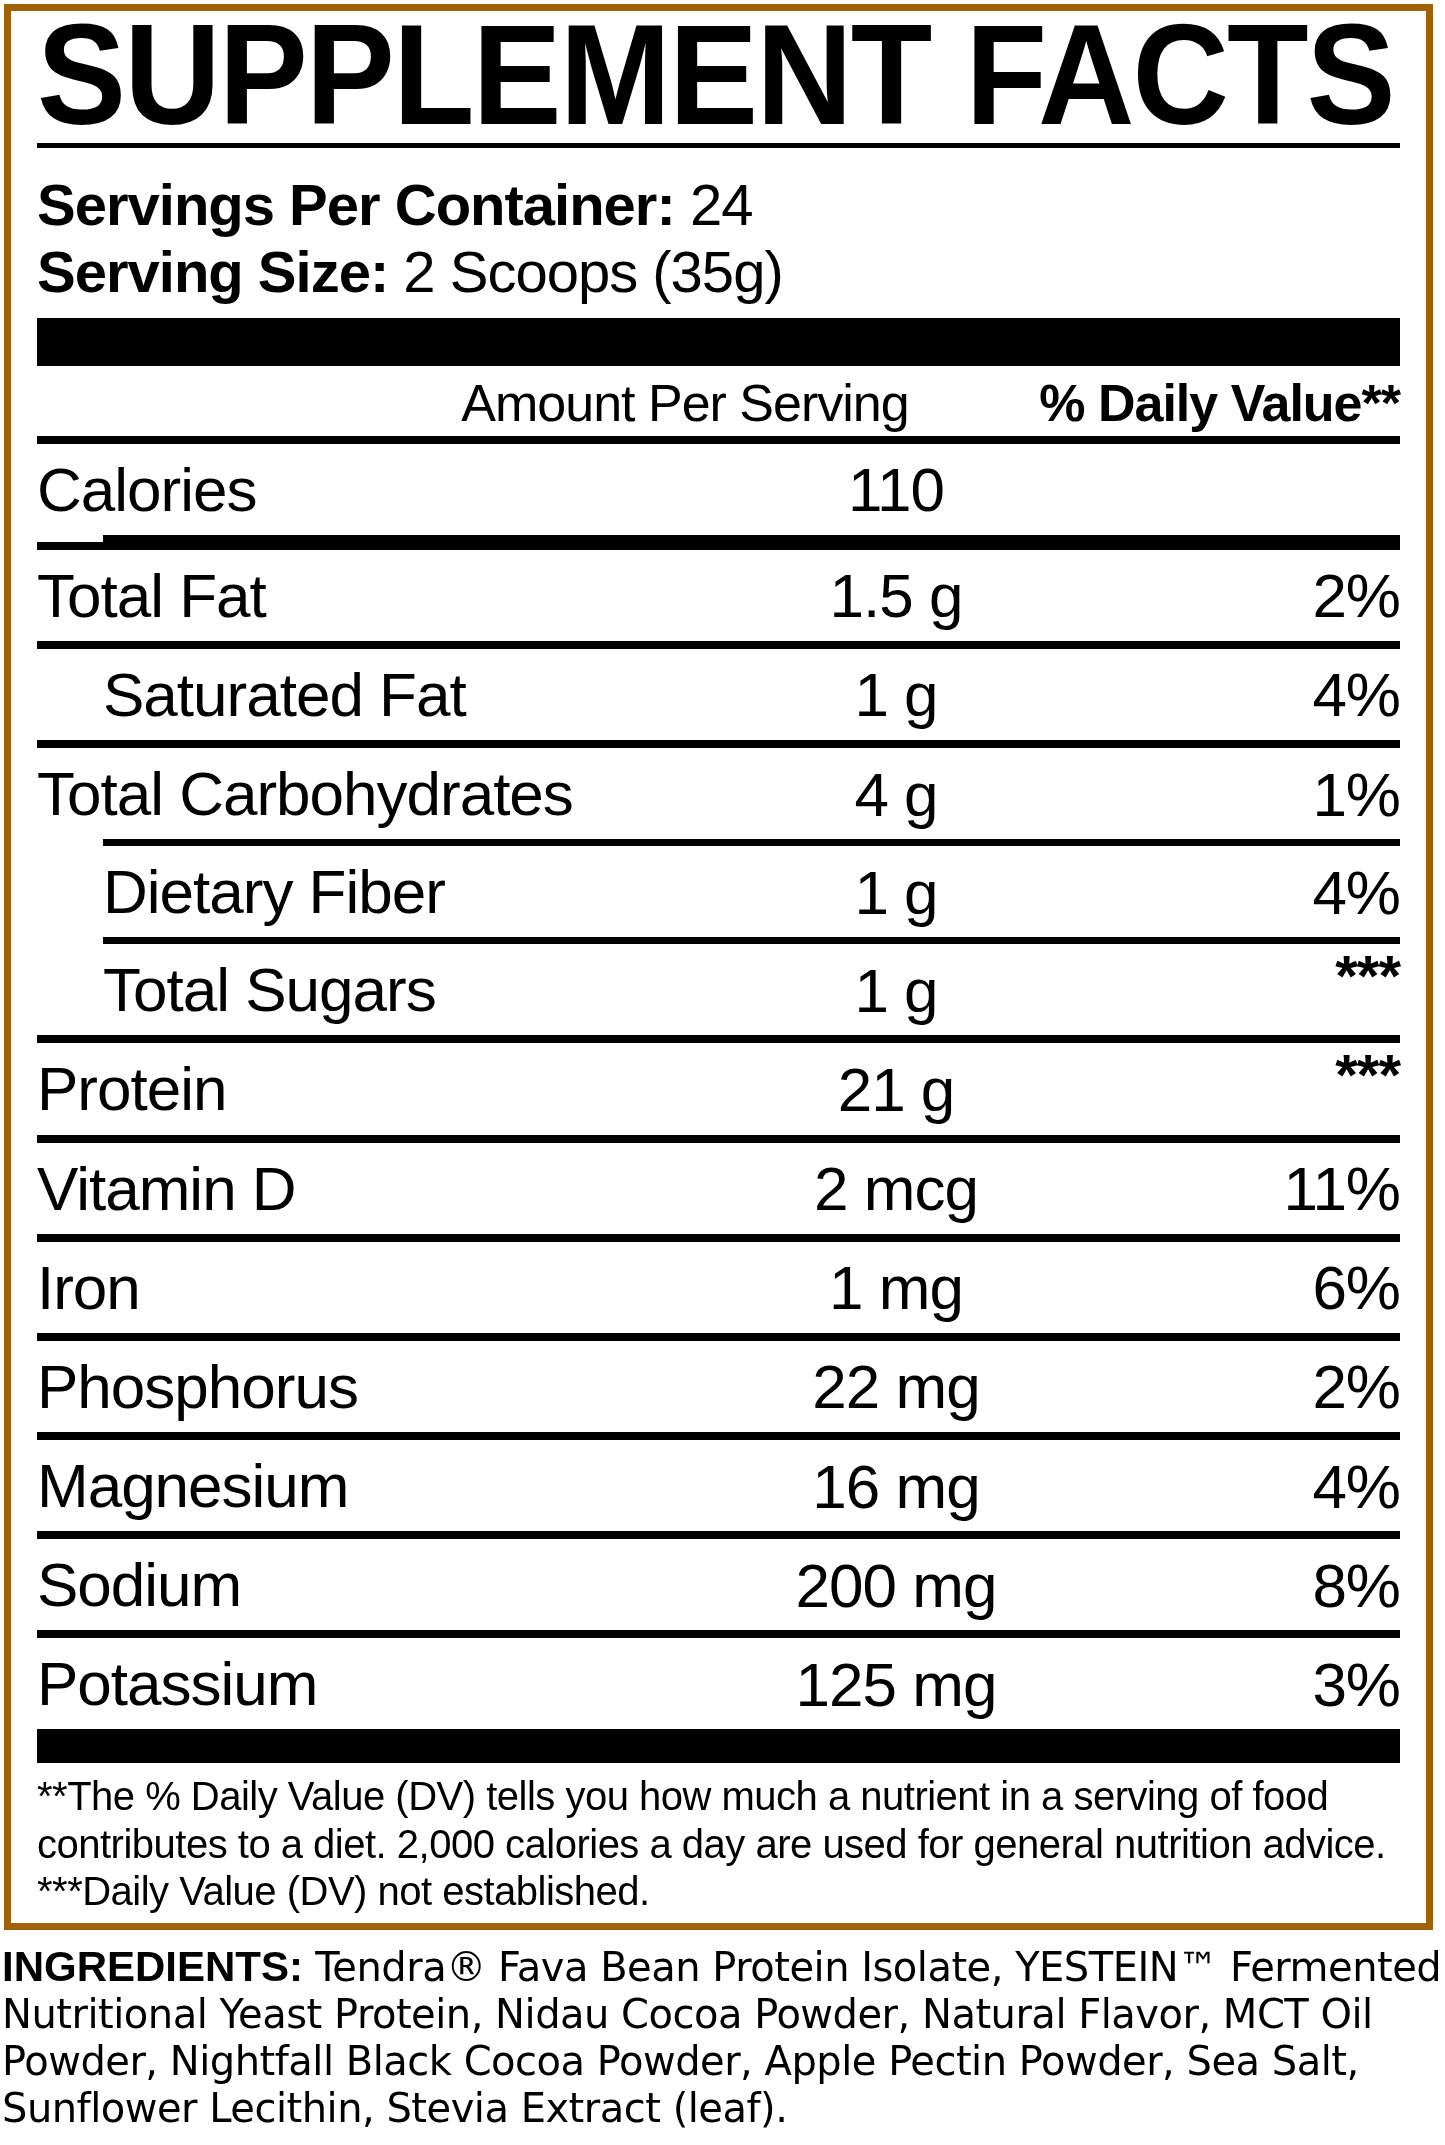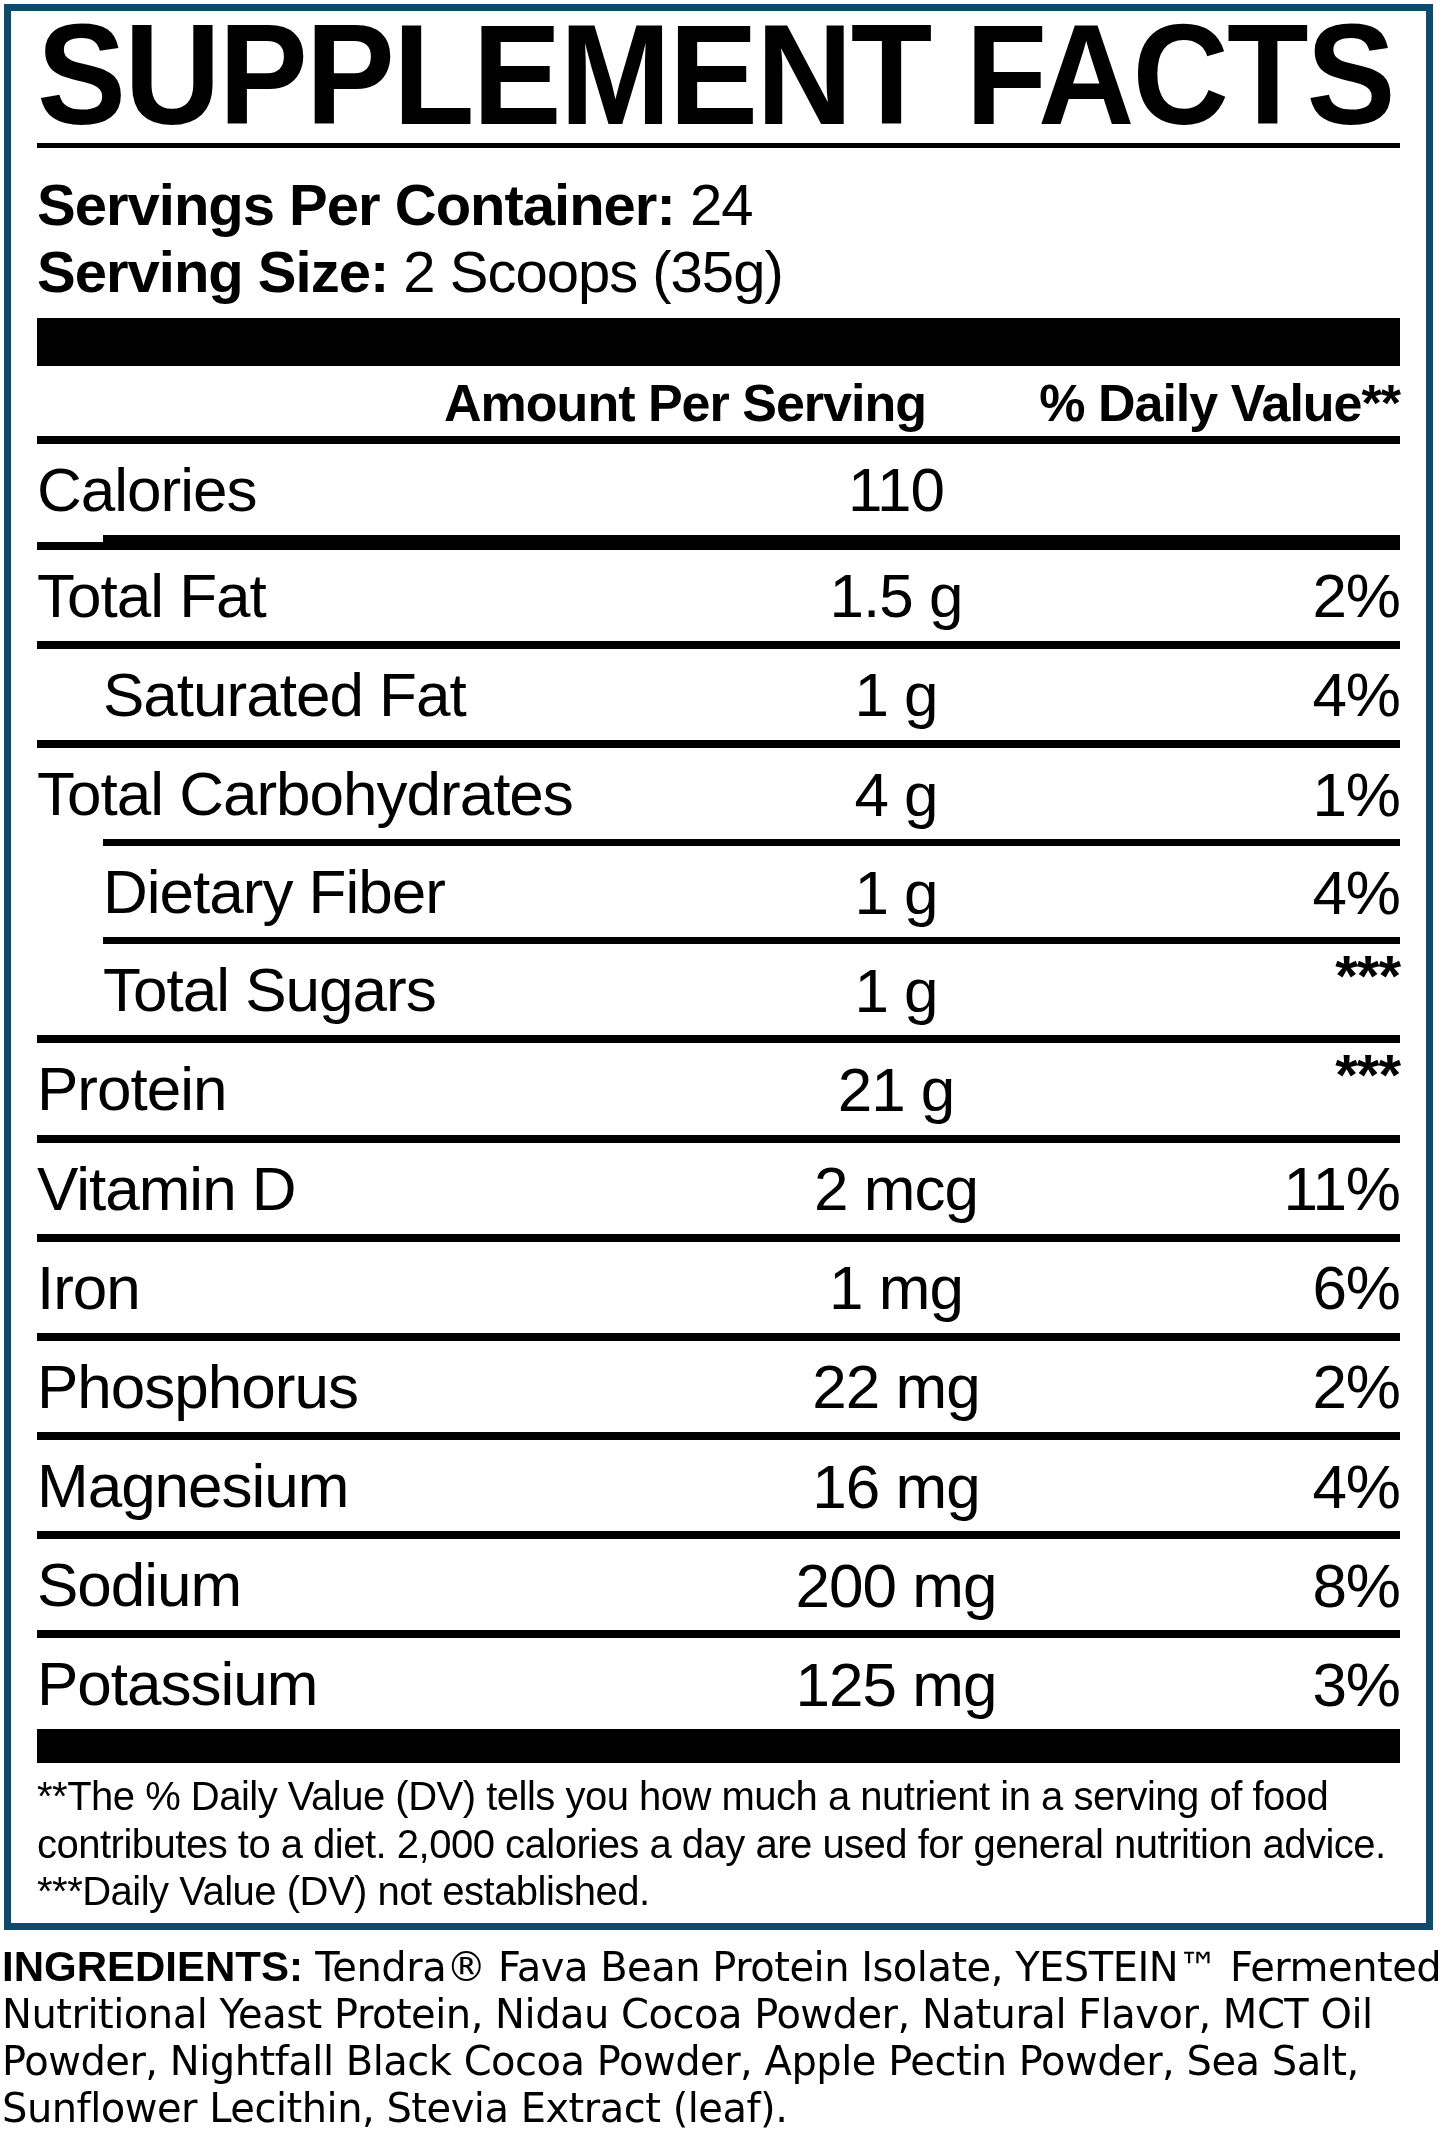--- a/index.html
+++ b/index.html
@@ -7,21 +7,21 @@
     width: 1445px; height: 2145px;
     background: #ffffff;
     overflow: hidden;
     font-family: "Liberation Sans", sans-serif;
     color: #000;
   }
   .label-box {
     position: absolute;
     left: 4px; top: 4px;
     width: 1429px; height: 1926px;
-    border: 7px solid #0c4a6e;
+    border: 7px solid #a16207;
     padding: 0 26px;
     display: flex;
     flex-direction: column;
     background: #fff;
   }
   .facts-title {
     margin-top: 8px;
     font-size: 142px;
     font-weight: 900;
     line-height: 0.79;
@@ -53,21 +53,21 @@
     position: relative;
     height: 66px;
     margin-top: 4px;
     flex: none;
   }
   .amount-header {
     position: absolute;
     left: 648px; top: 50%;
     transform: translate(-50%, -50%);
     font-size: 52px;
-    font-weight: bold;
+    font-weight: normal;
     letter-spacing: -1px;
     white-space: nowrap;
   }
   .dv-header {
     position: absolute;
     right: 0; top: 50%;
     transform: translateY(-50%);
     font-size: 52px;
     font-weight: bold;
     letter-spacing: -1px;

